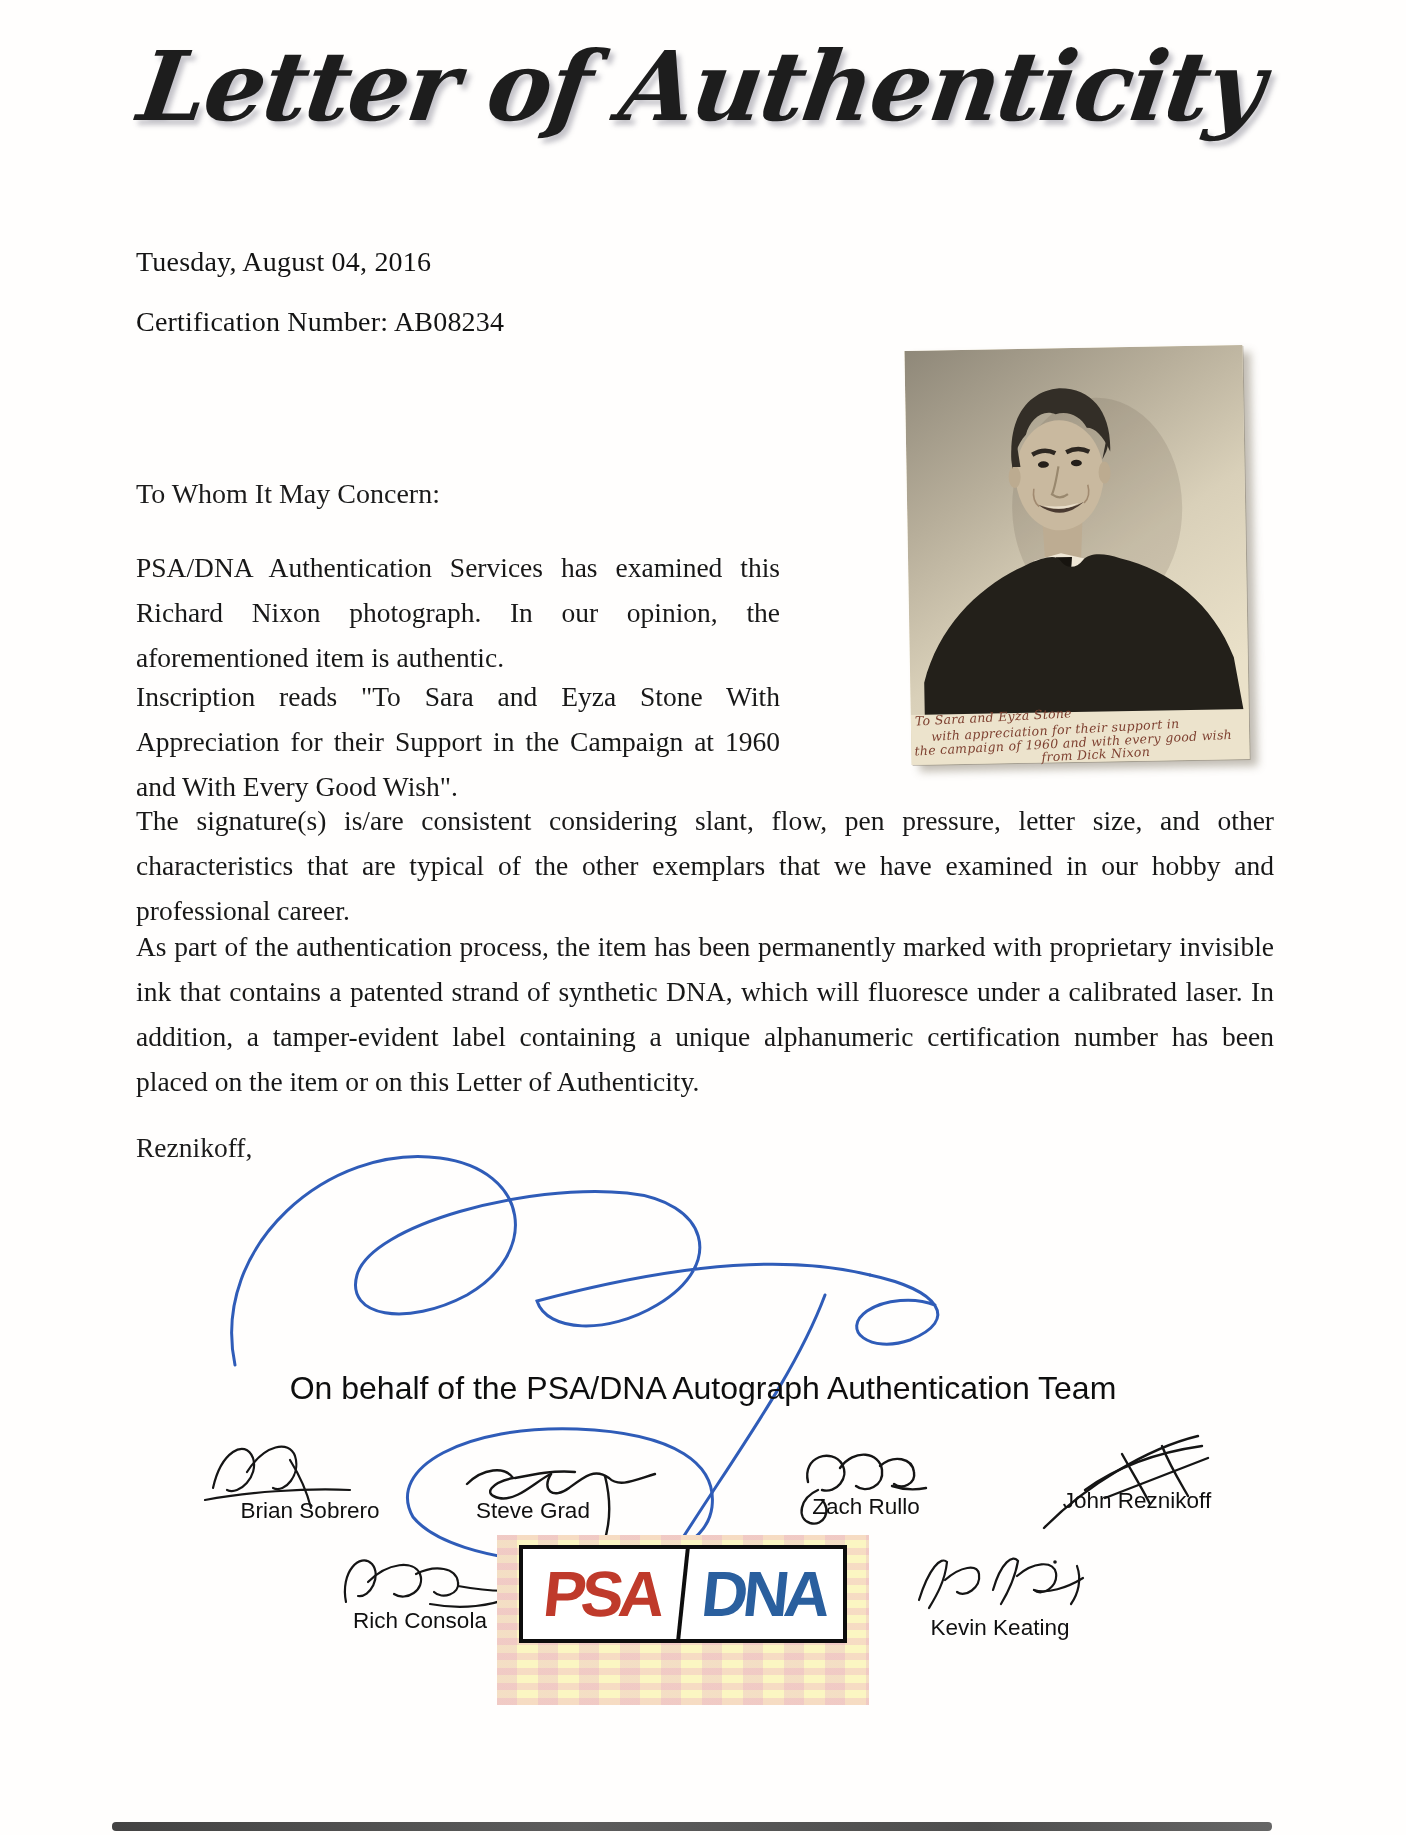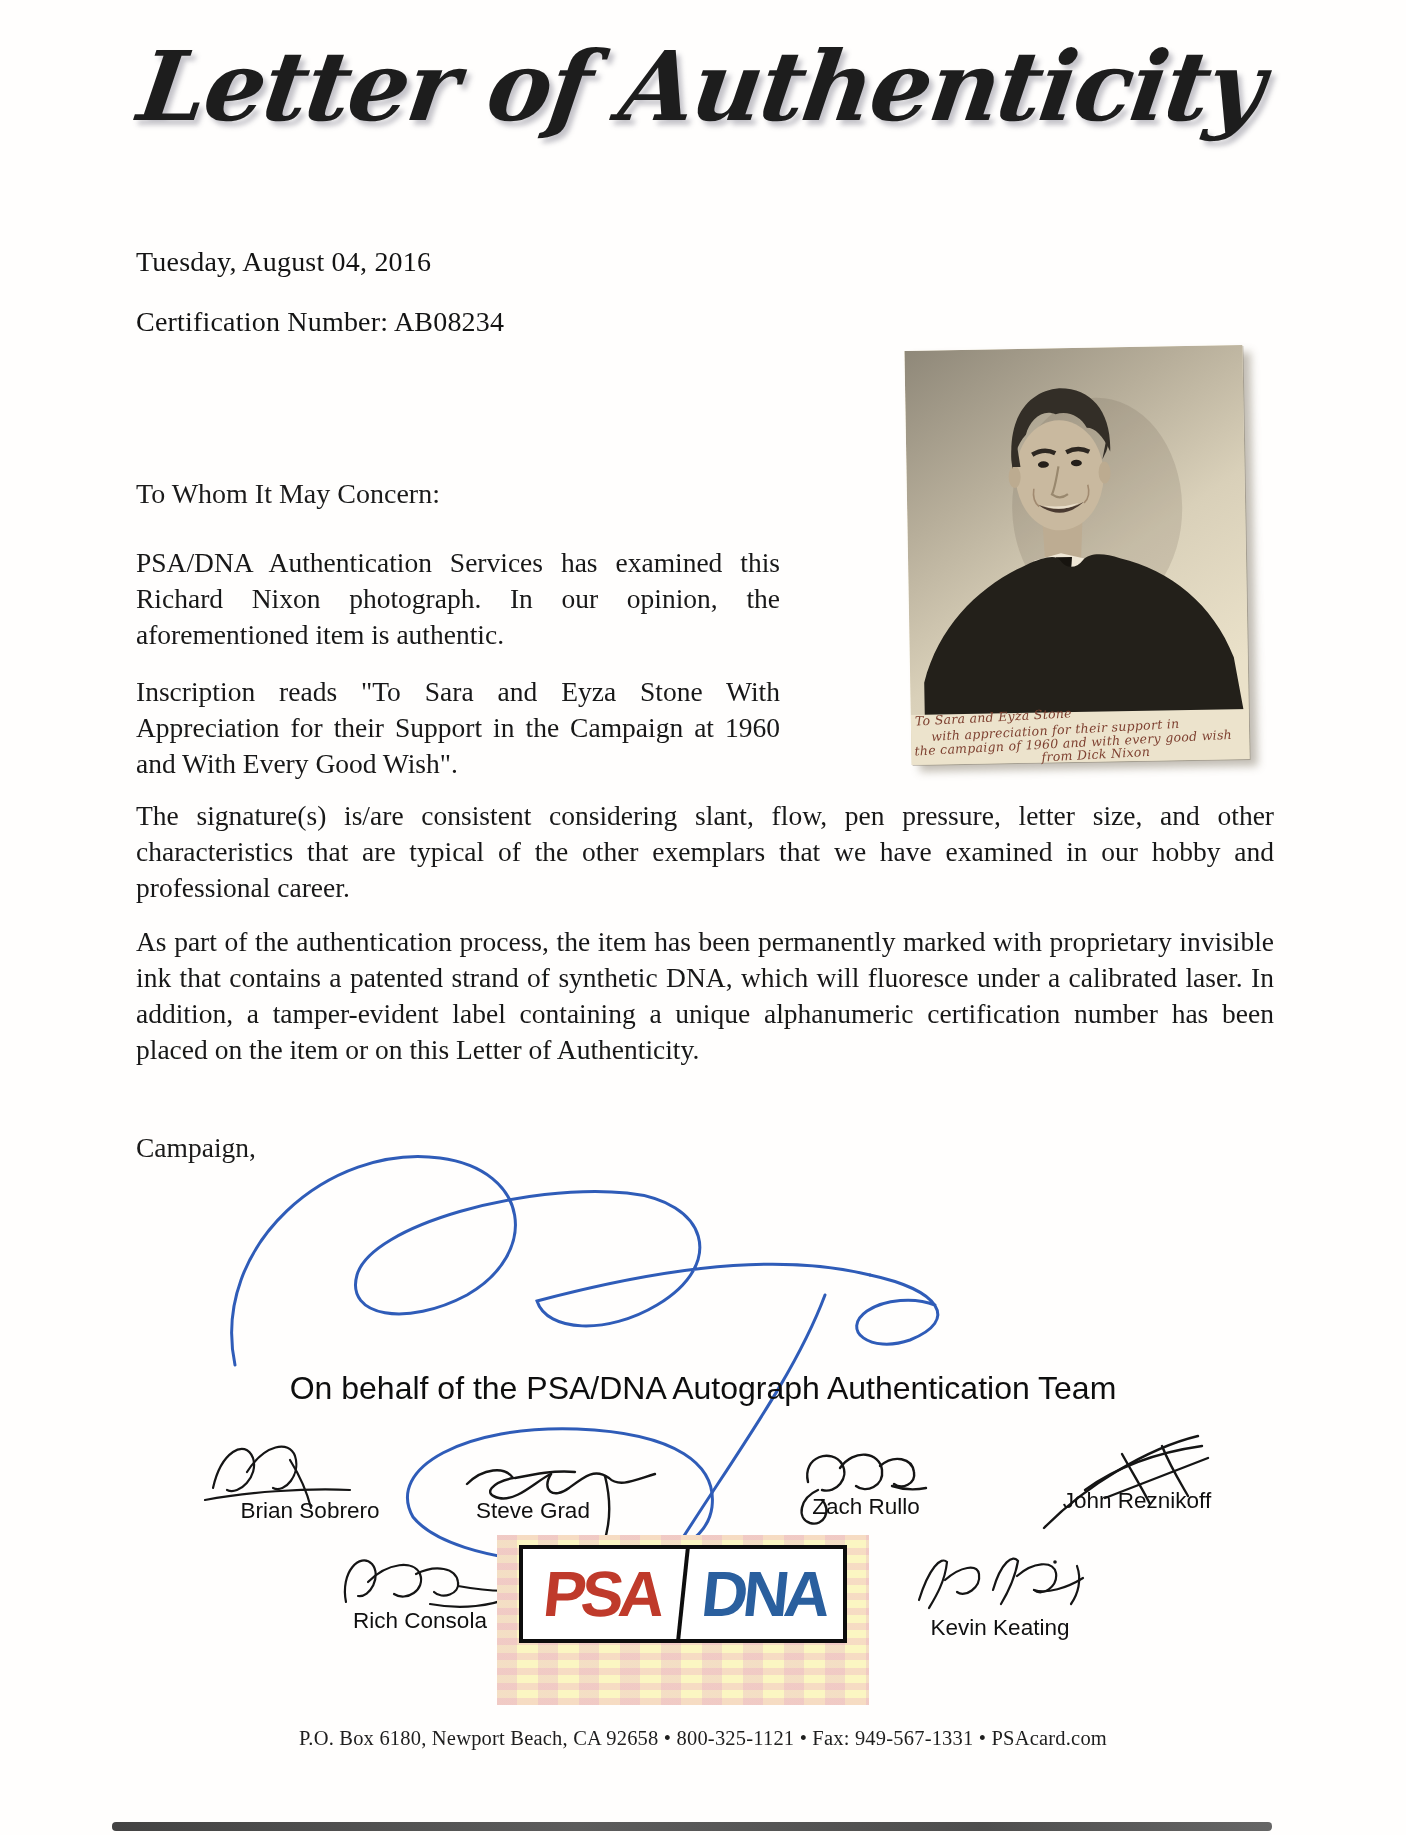--- a/index.html
+++ b/index.html
@@ -16,21 +16,21 @@
     font-size:96px; letter-spacing:-2px; color:#1d1d1d;
     transform:skewX(-8deg);
     text-shadow:5px 5px 5px rgba(90,90,110,0.35);
     white-space:nowrap;
   }
 
   .meta { left:136px; font-size:28px; color:#141414; letter-spacing:0.2px; }
   .salutation { left:136px; top:478px; font-size:28px; }
 
   .para {
-    left:136px; font-size:27.5px; line-height:36px; text-align:justify; color:#181818;
+    left:136px; font-size:27.5px; line-height:45px; text-align:justify; color:#181818;
   }
   .para.narrow { width:644px; }
   .para.wide { width:1138px; }
   .para.nojust { text-align:left; }
 
   .closing { left:136px; top:1132px; font-size:27.5px; }
 
   
   .photo {
     left:908px; top:348px; width:338px; height:414px;
@@ -104,21 +104,21 @@
     <span>AB08234</span>
   </div>
 
   <div class="abs salutation">To Whom It May Concern:</div>
 
   <div class="abs para narrow" style="top:545px;">PSA/DNA Authentication Services has examined this Richard Nixon photograph. In our opinion, the aforementioned item is authentic.</div>
   <div class="abs para narrow" style="top:674px;">Inscription reads "To Sara and Eyza Stone With Appreciation for their Support in the Campaign at 1960 and With Every Good Wish".</div>
   <div class="abs para wide" style="top:798px;">The signature(s) is/are consistent considering slant, flow, pen pressure, letter size, and other characteristics that are typical of the other exemplars that we have examined in our hobby and professional career.</div>
   <div class="abs para wide" style="top:924px;">As part of the authentication process, the item has been permanently marked with proprietary invisible ink that contains a patented strand of synthetic DNA, which will fluoresce under a calibrated laser. In addition, a tamper-evident label containing a unique alphanumeric certification number has been placed on the item or on this Letter of Authenticity.</div>
 
-  <div class="abs closing">Campaign,</div>
+  <div class="abs closing">Reznikoff,</div>
 
   <div class="abs photo">
     <svg width="338" height="414" viewBox="0 0 338 414">
       <defs>
         <linearGradient id="bg" x1="0" y1="0" x2="0.55" y2="1">
           <stop offset="0" stop-color="#8f8879"></stop>
           <stop offset="0.35" stop-color="#b7ae9a"></stop>
           <stop offset="0.65" stop-color="#d9d0b9"></stop>
           <stop offset="1" stop-color="#eae1c9"></stop>
         </linearGradient>
@@ -241,17 +241,16 @@
       <path d="M40,32 C56,18 72,16 74,26 C76,40 60,50 52,44"></path>
       <path d="M88,42 C96,14 108,6 113,13 C110,30 102,46 96,56"></path>
       <path d="M112,28 C128,14 148,12 151,25 C153,39 137,49 129,42"></path>
       <path d="M129,42 C142,46 162,40 178,30"></path>
       <path d="M172,18 C177,32 173,46 166,56"></path>
       <circle cx="150" cy="14" r="1.8" fill="#151515" stroke="none"></circle>
     </g>
   </svg>
   <div class="abs sig-name" style="left:1000px; top:1615px;">Kevin Keating</div>
 
-  <div class="abs footer">P.O. Box 6180, Newport Beach, CA 92658 • 800-325-1121 • Fax: 949-567-1331 • PSAcard.com</div>
 
   <div class="abs scan-edge"></div>
 
 </div>
 
 </body></html>

